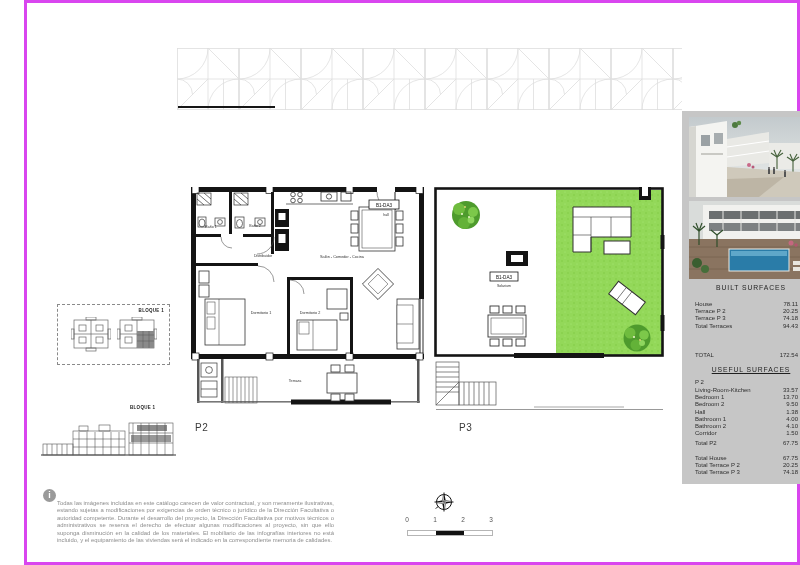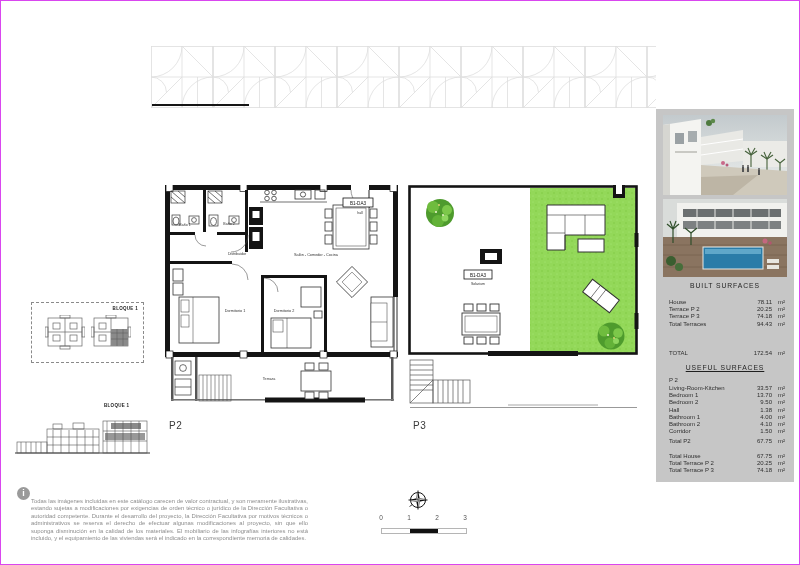--- a/index.html
+++ b/index.html
@@ -1,17 +1,17 @@
 <!DOCTYPE html>
 <html><head>
 <meta charset="utf-8">
 <style>
   html,body{margin:0;padding:0;}
   body{width:800px;height:565px;background:#fff;font-family:"Liberation Sans",sans-serif;position:relative;overflow:hidden;}
-  .page{position:absolute;inset:0;background:#fff;border:1px solid #d946ef;box-sizing:border-box;}
+  .page{position:absolute;inset:0;background:#fff;border:3px solid #d946ef;box-sizing:border-box;margin-left:24px;}
   .abs{position:absolute;}
 
   
   #deco-band{left:150px;top:45px;}
   #deco-rule{left:151px;top:103px;width:97px;height:2px;background:#161616;}
 
   
   .plan-label{font-size:10px;color:#3a3a3a;letter-spacing:.5px;}
 
   
@@ -338,21 +338,21 @@
         <line x1="35" y1="195" x2="35" y2="218"></line>
       <line x1="40" y1="195" x2="40" y2="218"></line>
         <line x1="45" y1="195" x2="45" y2="218"></line>
       <line x1="50" y1="195" x2="50" y2="218"></line>
         <line x1="55" y1="195" x2="55" y2="218"></line>
       <line x1="2" y1="218" x2="25" y2="195"></line>
     </g>
     <line x1="2" y1="222.5" x2="229" y2="222.5" stroke="#999" stroke-width="1"></line>
     <line x1="100" y1="220" x2="190" y2="220" stroke="#c4c4c4" stroke-width="1.6"></line>
   </svg>
-  <div class="abs plan-label" style="left:412px;top:419px">P3</div>
+  <div class="abs plan-label" style="left:432px;top:419px">P3</div>
 
   <div class="abs" id="site-key">
     <span class="blk">BLOQUE 1</span>
     <svg class="abs" style="left:13px;top:12px" width="40" height="36" viewBox="0 0 40 36">
       <g fill="none" stroke="#666" stroke-width="0.7">
         <rect x="3" y="3" width="34" height="28"></rect>
         <line x1="20" y1="3" x2="20" y2="31"></line>
           <line x1="3" y1="17" x2="37" y2="17"></line>
         <rect x="0" y="12" width="3" height="10"></rect>
           <rect x="37" y="12" width="3" height="10"></rect>

